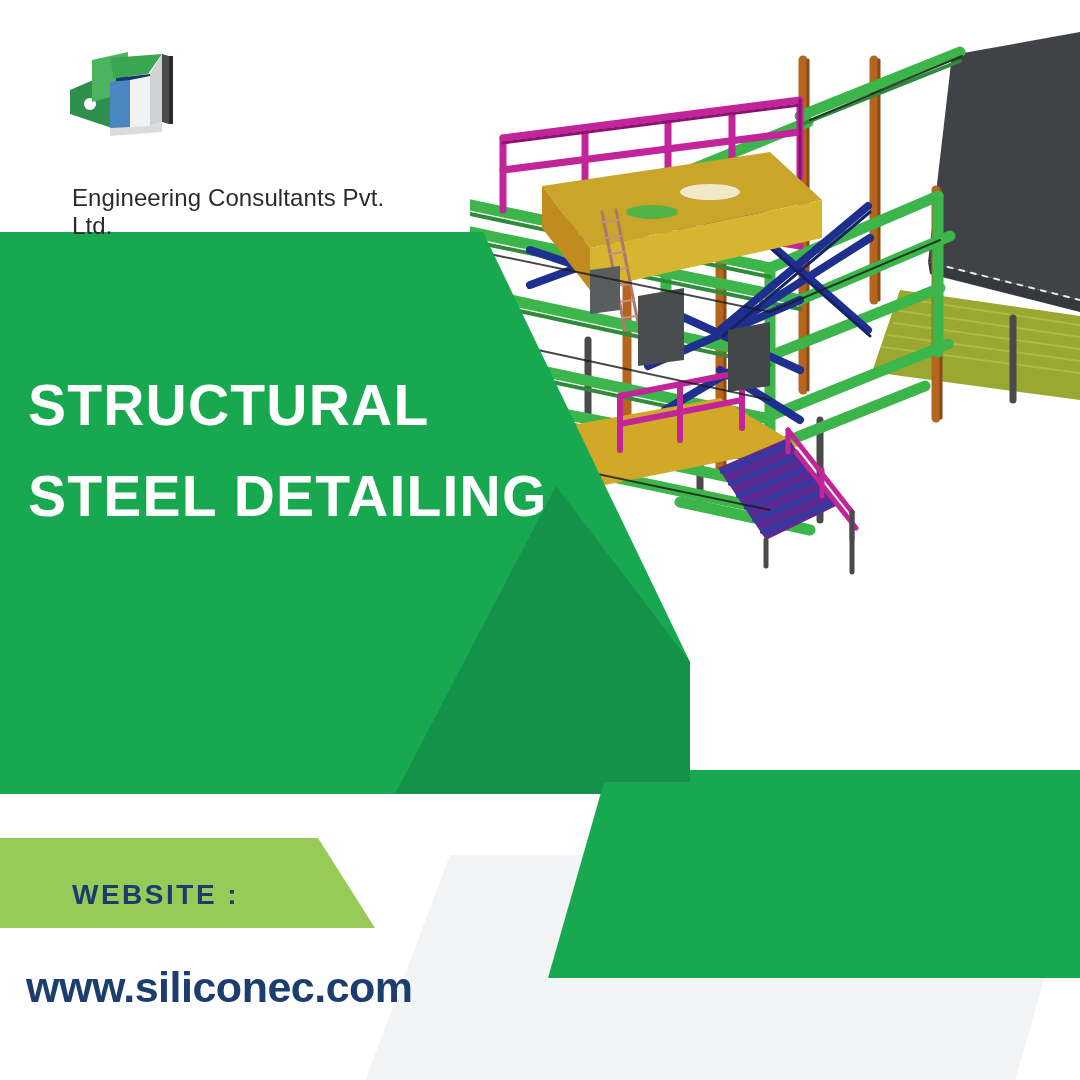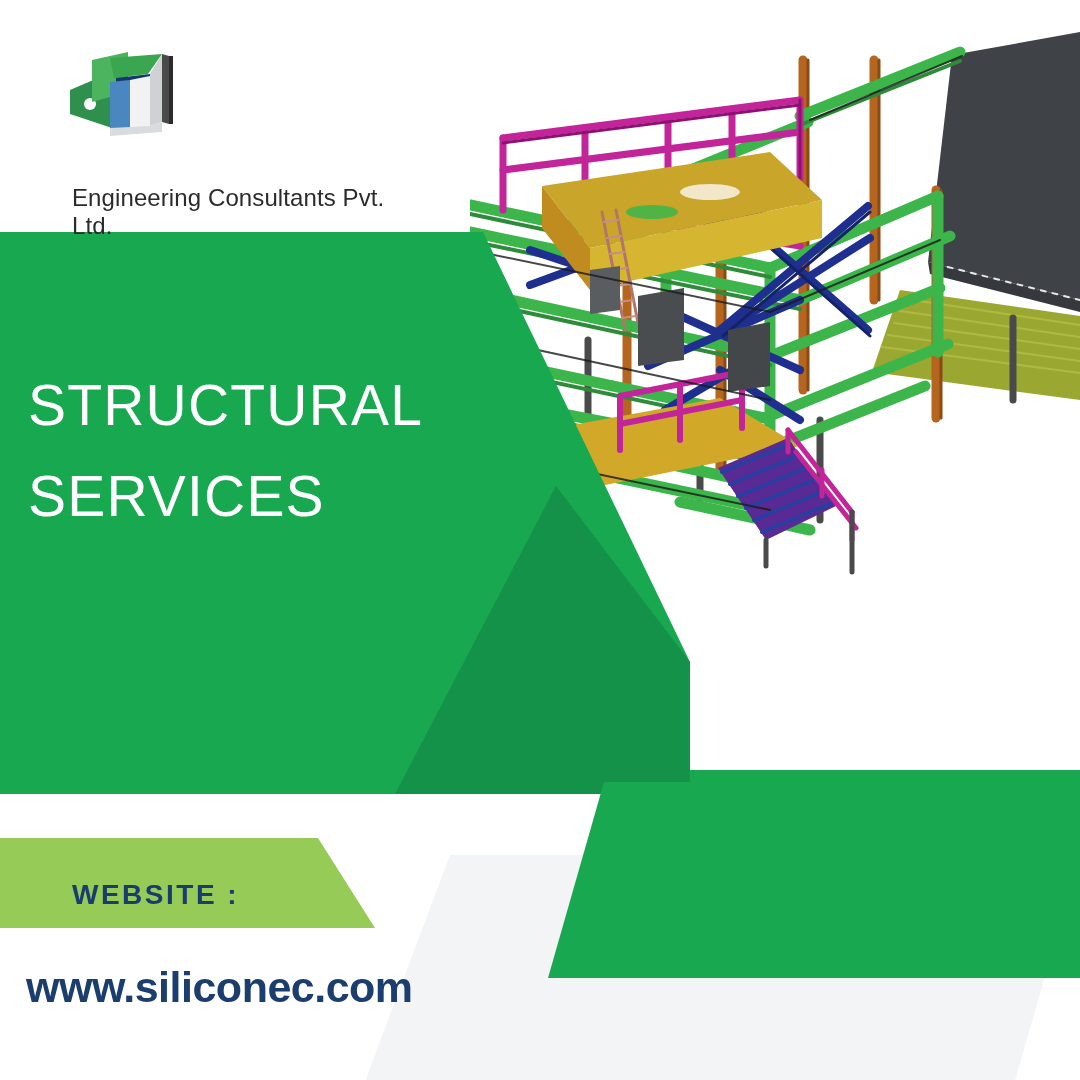--- a/index.html
+++ b/index.html
@@ -24,21 +24,21 @@
   #green-dark-triangle{
     position:absolute;left:0;top:232px;width:690px;height:562px;
     background:#15924a;
     clip-path:polygon(556px 254px, 690px 430px, 690px 562px, 395px 562px);
     pointer-events:none;
   }
 
   
   #headline{
     position:absolute;left:28px;top:360px;width:600px;
-    color:#ffffff;font-weight:normal;font-size:57px;line-height:91px;
+    color:#ffffff;font-weight:bold;font-size:57px;line-height:91px;
     letter-spacing:1.2px;text-transform:uppercase;
     font-family:"Liberation Sans","DejaVu Sans",sans-serif;
   }
   #headline .hl-line{display:block;white-space:nowrap;}
 
   
   #grey-parallelogram{
     position:absolute;left:430px;top:855px;width:650px;height:225px;
     background:#f3f4f6;
     clip-path:polygon(20px 0, 650px 0, 650px 225px, 0 225px);
@@ -268,21 +268,21 @@
         </g>
       </g>
     </svg>
   </div>
 
   <div id="green-panel"></div>
   <div id="green-dark-triangle"></div>
 
   <div id="headline">
     <span class="hl-line">STRUCTURAL</span>
-    <span class="hl-line">SERVICES</span>
+    <span class="hl-line">STEEL DETAILING</span>
   </div>
 
   <div id="grey-parallelogram"></div>
   <div id="green-strip-top"></div>
   <div id="green-parallelogram"></div>
 
   <div id="website-banner">
     <span id="website-label">WEBSITE :</span>
   </div>
   <a id="website-url" href="#" style="text-decoration:none">www.siliconec.com</a>

